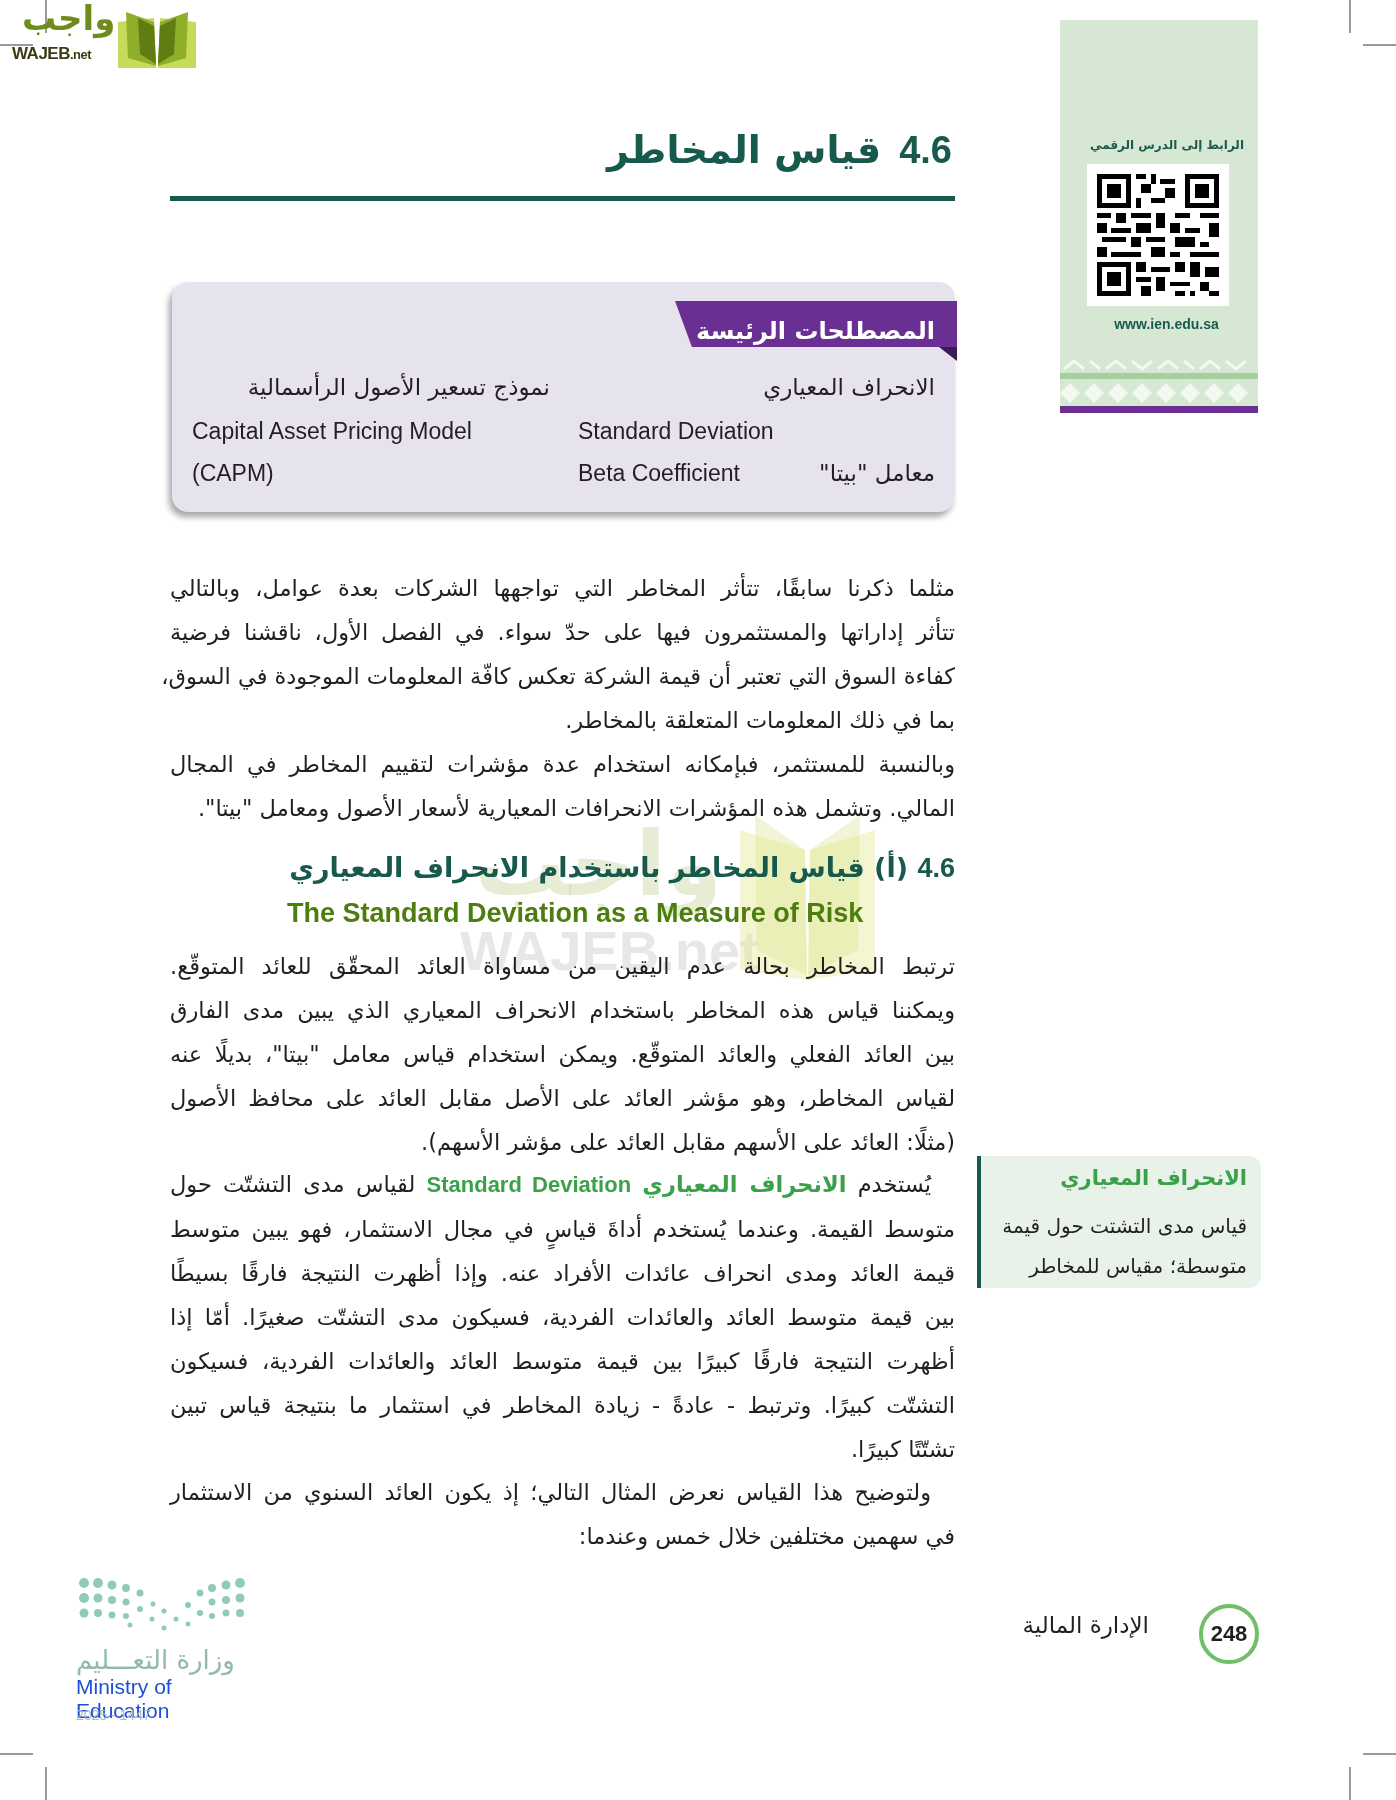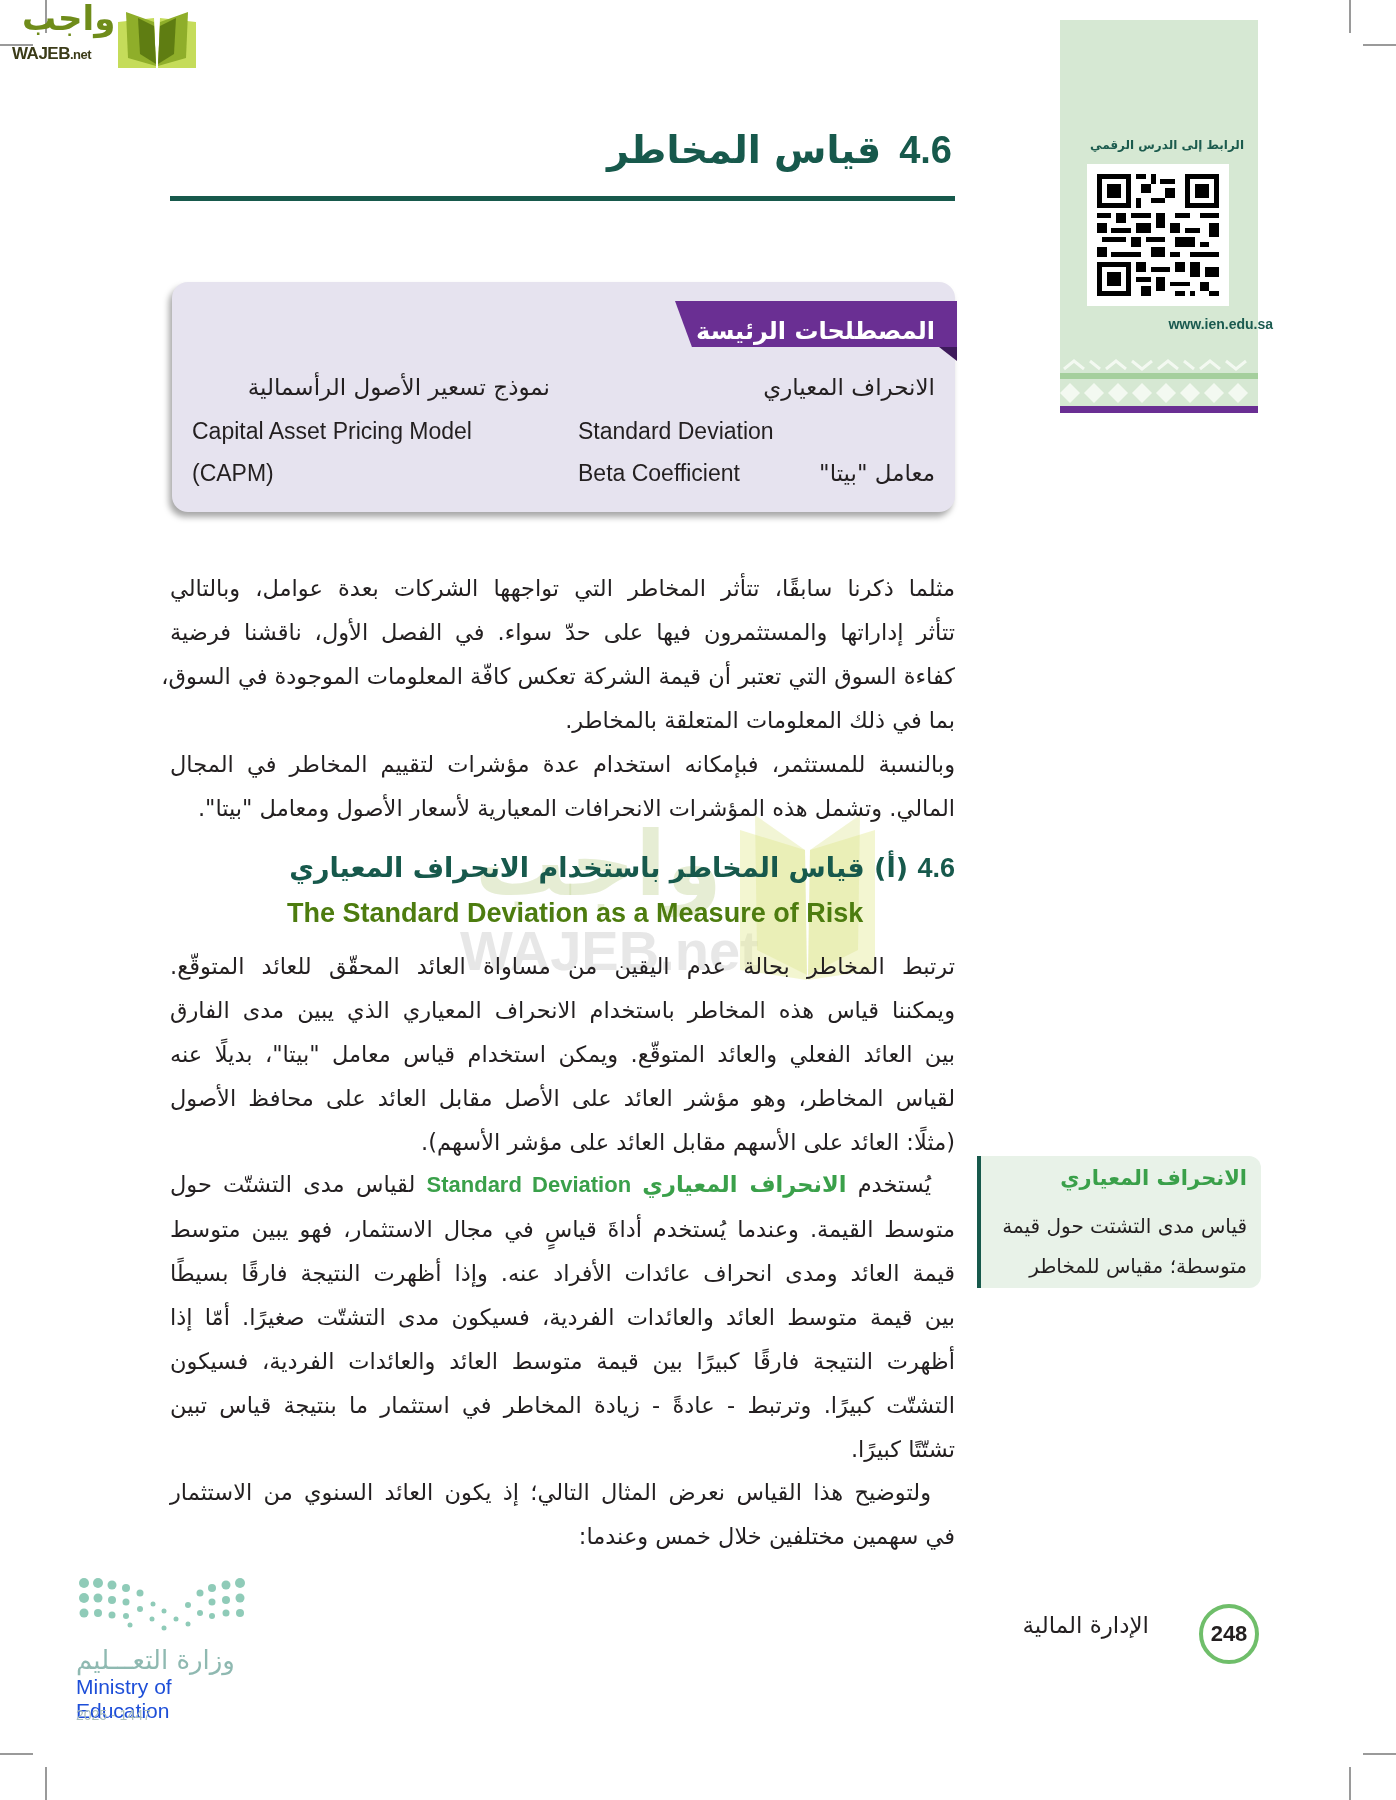--- a/index.html
+++ b/index.html
@@ -15,21 +15,21 @@
     .wajeb-logo { left: 10px; top: 4px; width: 180px; height: 64px; }
     .wajeb-ar { position: absolute; left: 12px; top: -6px; font-size: 34px; font-weight: bold; color: #6f8c1a; direction: rtl; font-family: "DejaVu Sans", sans-serif; }
     .wajeb-en { position: absolute; left: 2px; top: 40px; font-size: 17px; font-weight: bold; color: #3b3b18; font-family: "Liberation Sans", sans-serif; letter-spacing: -0.5px; }
     .wajeb-en small { font-size: 13px; }
     .wajeb-book { position: absolute; left: 106px; top: 4px; }
 
     
     .qr-panel { left: 1060px; top: 20px; width: 198px; height: 393px; background: #d6e8d3; }
     .qr-label { position: absolute; right: 14px; top: 118px; font-size: 12px; font-weight: bold; color: #1c5b4e; direction: rtl; }
     .qr-box { position: absolute; left: 27px; top: 144px; width: 142px; height: 142px; background: #fff; }
-    .qr-url { position: absolute; left: 0; width: 213px; top: 296px; text-align: right; font-size: 14px; font-weight: bold; color: #1a5a4f; font-family: "Liberation Sans", sans-serif; }
+    .qr-url { position: absolute; left: 0; width: 213px; top: 296px; text-align: center; font-size: 14px; font-weight: bold; color: #1a5a4f; font-family: "Liberation Sans", sans-serif; }
     .qr-pattern { position: absolute; left: 0; top: 335px; width: 198px; height: 58px; }
 
     
     .chapter-title { right: 444px; top: 128px; font-size: 38px; font-weight: bold; color: #17594c; direction: rtl; white-space: nowrap; }
     .chapter-num { font-family: "Liberation Sans", sans-serif; margin-left: 18px; }
     .title-rule { left: 170px; top: 196px; width: 785px; height: 5px; background: #17594c; }
 
     
     .terms-box {
       left: 172px; top: 282px; width: 783px; height: 230px;

